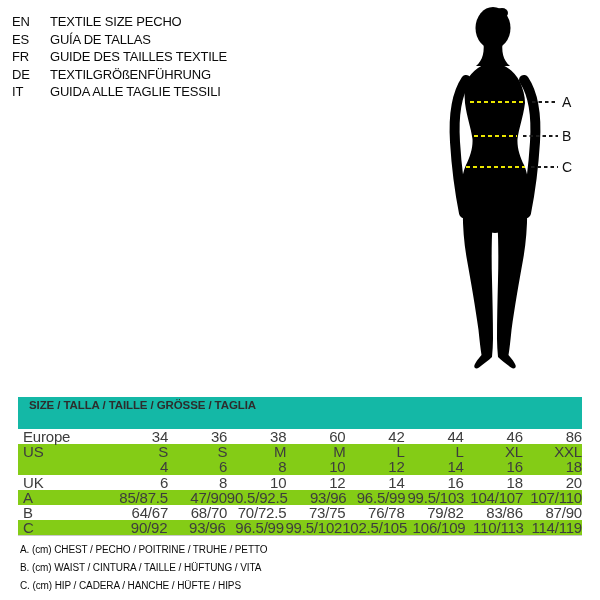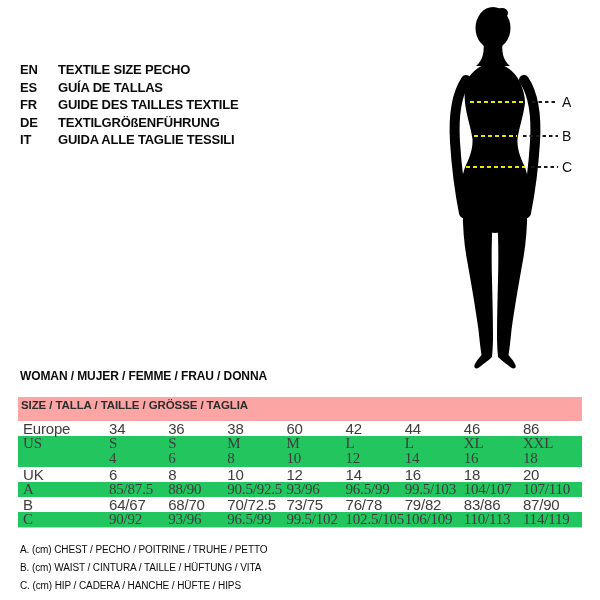--- a/index.html
+++ b/index.html
@@ -9,24 +9,23 @@
   }
   .canvas{
     position:relative;
     width:600px;height:600px;
     background:#ffffff;
     overflow:hidden;
   }
 
   
   .langs{
-    position:absolute;left:20px;top:13px;
-    font-size:13px;font-weight:bold;color:#0b0b0b;
+    position:absolute;left:12px;top:13px;
+    font-size:13px;font-weight:normal;color:#0b0b0b;
     letter-spacing:-0.2px;
-    margin-top:48px;
   }
   .lang-row{display:flex;line-height:17.6px;}
   .lang-code{width:38px;}
 
   
   .figure-wrap{position:absolute;left:420px;top:0;width:180px;height:380px;}
   .figure-wrap svg{display:block;}
   .marker-label{font-size:14px;fill:#111;font-family:"Liberation Sans","DejaVu Sans",sans-serif;}
 
   
@@ -34,32 +33,32 @@
     position:absolute;left:20px;top:369px;
     font-size:12px;font-weight:bold;color:#0b0b0b;letter-spacing:-0.1px;
   }
 
   
   .size-table{
     position:absolute;left:18px;top:397px;width:564px;
     border-bottom:1px solid #c9c9c9;
   }
   .st-header{
-    height:24px;line-height:16px;
-    background:#fca5a5;color:#2d2d2d;
+    height:32px;line-height:16px;
+    background:#14b8a6;color:#2d2d2d;
     font-size:11.5px;font-weight:bold;
-    padding-left:3px;letter-spacing:-0.1px;
+    padding-left:11px;letter-spacing:-0.1px;
   }
   .st-row{
     display:flex;height:15.2px;align-items:center;
     font-size:15px;color:#3d3d3d;letter-spacing:-0.2px;
   }
-  .st-row.striped{background:#22c55e;font-family:Liberation Serif, serif;}
+  .st-row.striped{background:#84cc16;}
   .st-label{width:86px;padding-left:5px;}
-  .st-cell{flex:1;text-align:left;}
+  .st-cell{flex:1;text-align:right;}
 
   
   .legend{
     position:absolute;left:20px;top:541px;
     font-size:10px;font-weight:normal;color:#0b0b0b;
     line-height:17.8px;letter-spacing:-0.1px;
   }
 </style>
 </head>
 <body>
@@ -137,21 +136,20 @@
         <line x1="112" y1="102" x2="138" y2="102"></line>
         <line x1="103" y1="136" x2="138" y2="136"></line>
         <line x1="111" y1="167" x2="138" y2="167"></line>
       </g>
       <text class="marker-label" x="142" y="107">A</text>
       <text class="marker-label" x="142" y="141">B</text>
       <text class="marker-label" x="142" y="172">C</text>
     </svg>
   </div>
 
-  <div class="section-title">WOMAN / MUJER / FEMME / FRAU / DONNA</div>
 
   <div class="size-table">
     <div class="st-header">SIZE / TALLA / TAILLE / GRÖSSE / TAGLIA</div>
 
     <div class="st-row">
       <span class="st-label">Europe</span>
       <span class="st-cell">34</span>
       <span class="st-cell">36</span>
       <span class="st-cell">38</span>
       <span class="st-cell">60</span>
@@ -193,21 +191,21 @@
       <span class="st-cell">12</span>
       <span class="st-cell">14</span>
       <span class="st-cell">16</span>
       <span class="st-cell">18</span>
       <span class="st-cell">20</span>
     </div>
 
     <div class="st-row striped">
       <span class="st-label">A</span>
       <span class="st-cell">85/87.5</span>
-      <span class="st-cell">88/90</span>
+      <span class="st-cell">47/90</span>
       <span class="st-cell">90.5/92.5</span>
       <span class="st-cell">93/96</span>
       <span class="st-cell">96.5/99</span>
       <span class="st-cell">99.5/103</span>
       <span class="st-cell">104/107</span>
       <span class="st-cell">107/110</span>
     </div>
 
     <div class="st-row">
       <span class="st-label">B</span>

